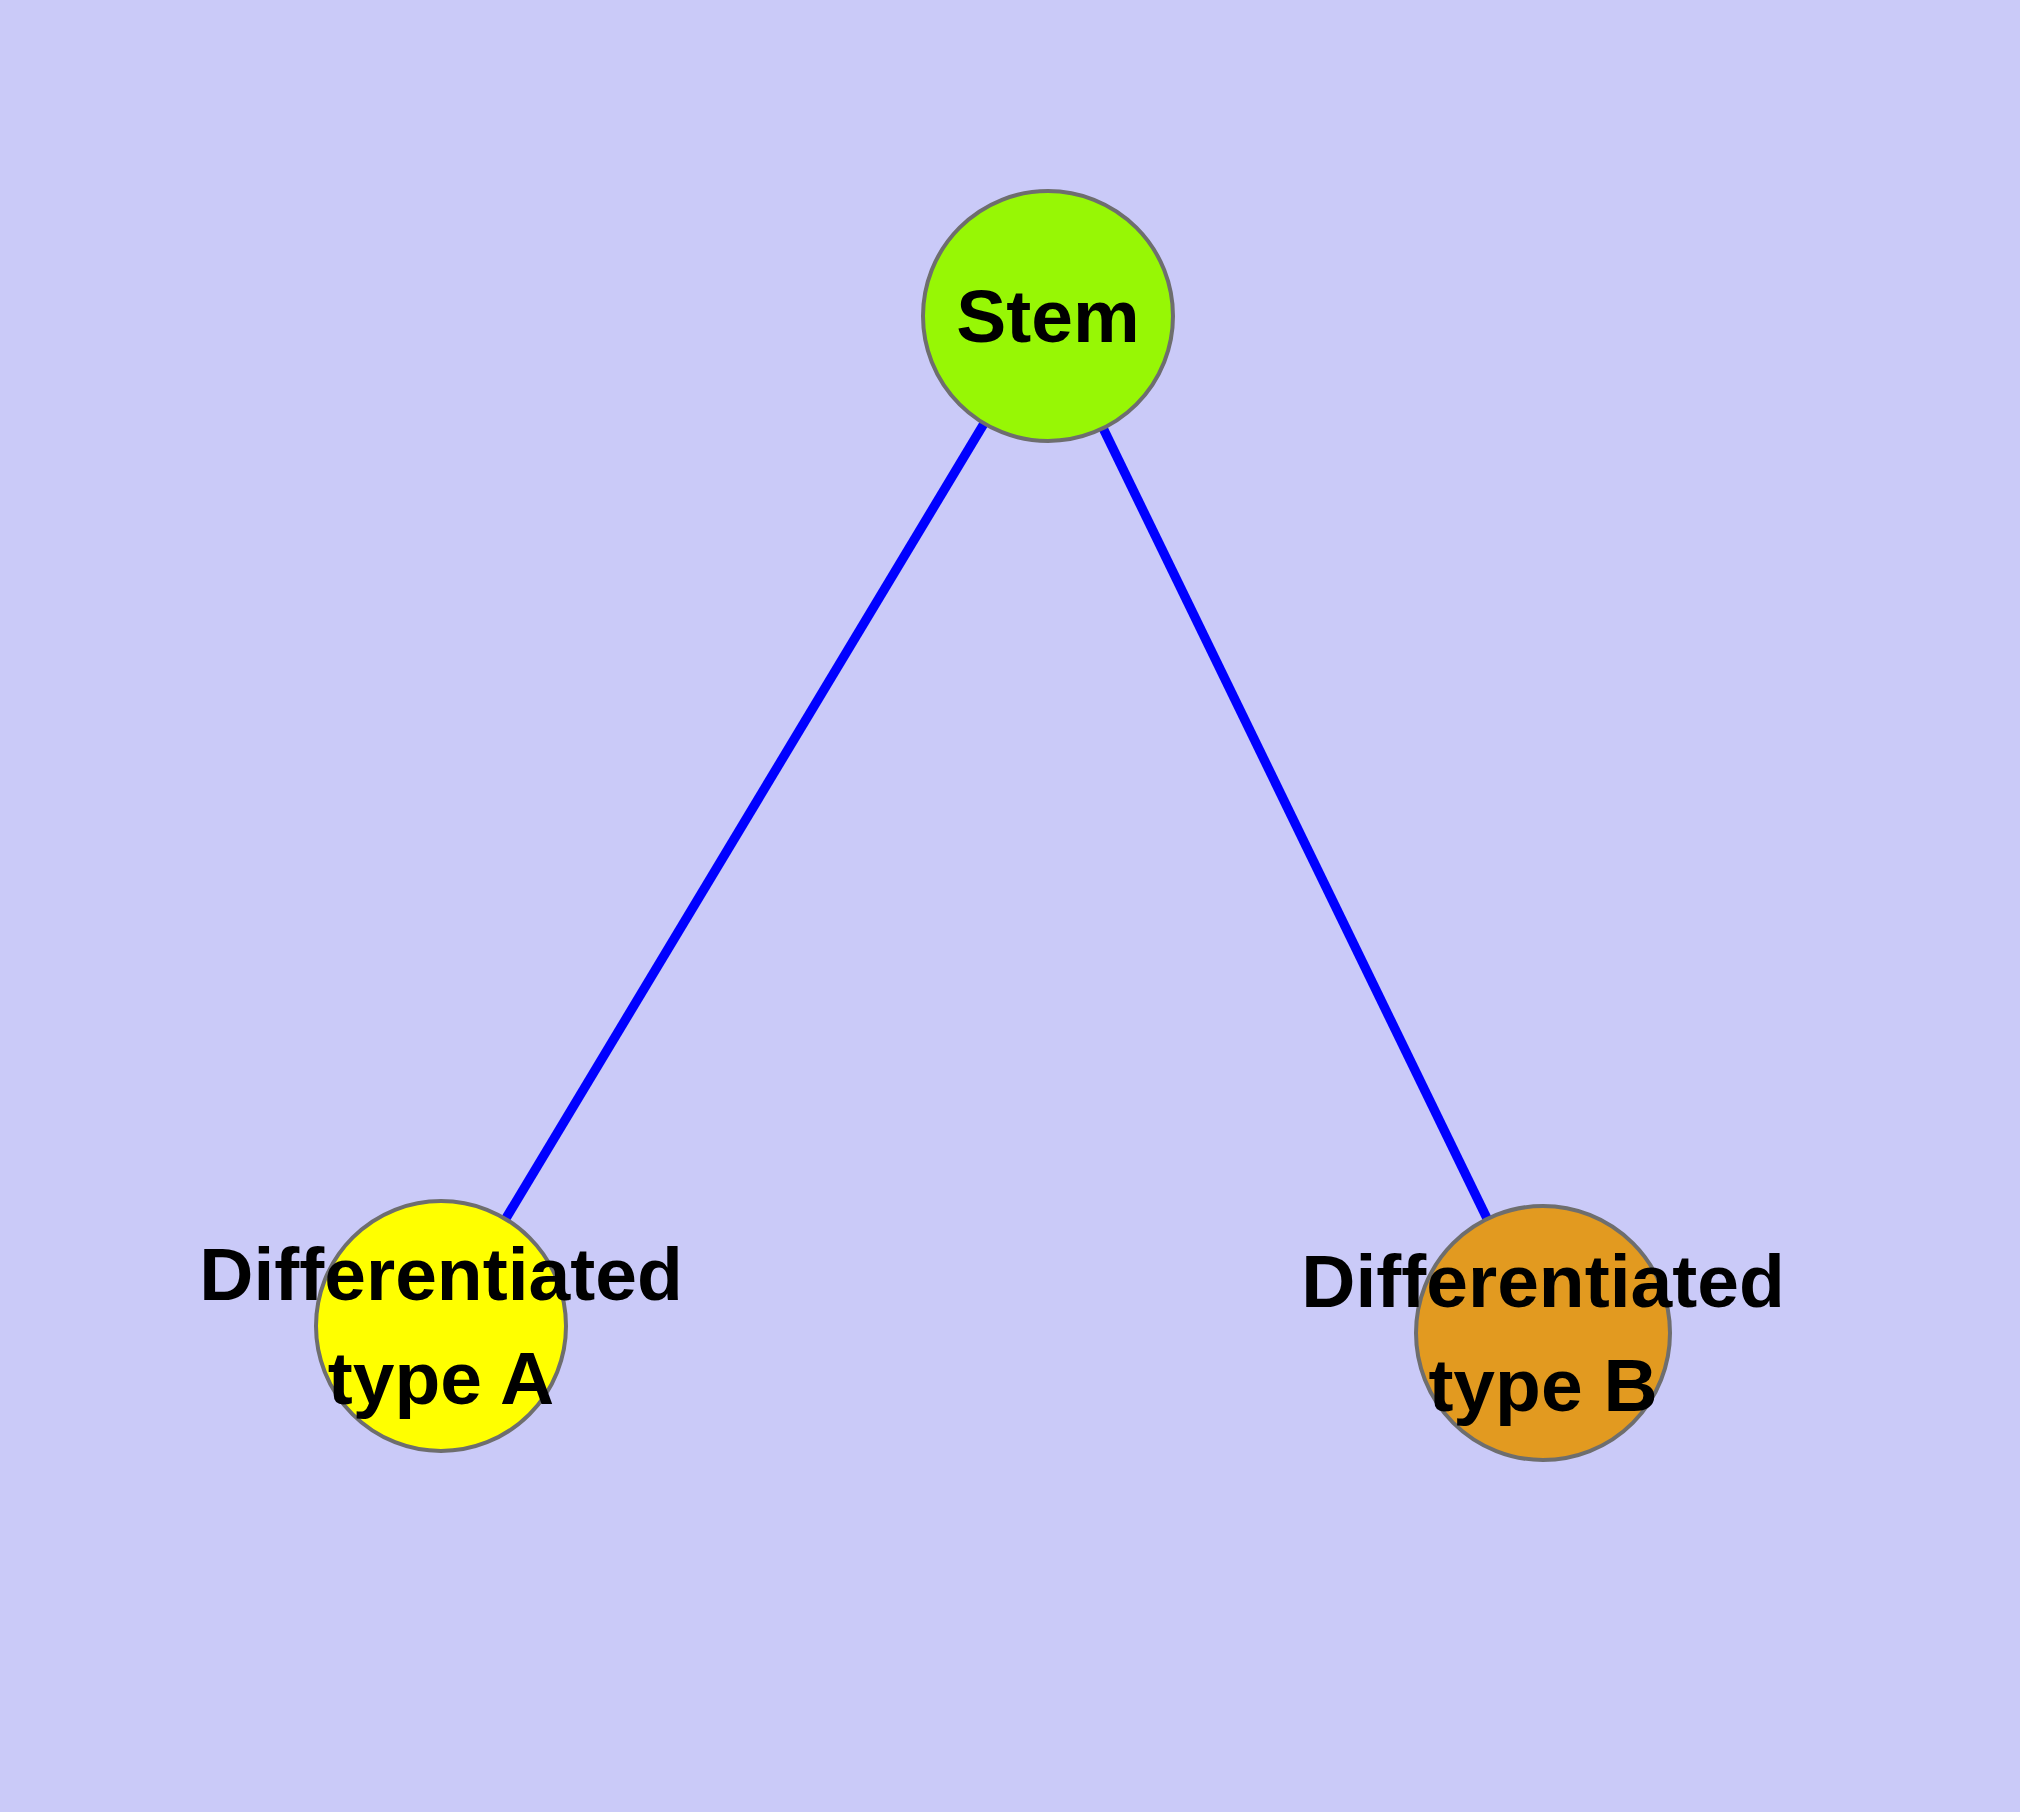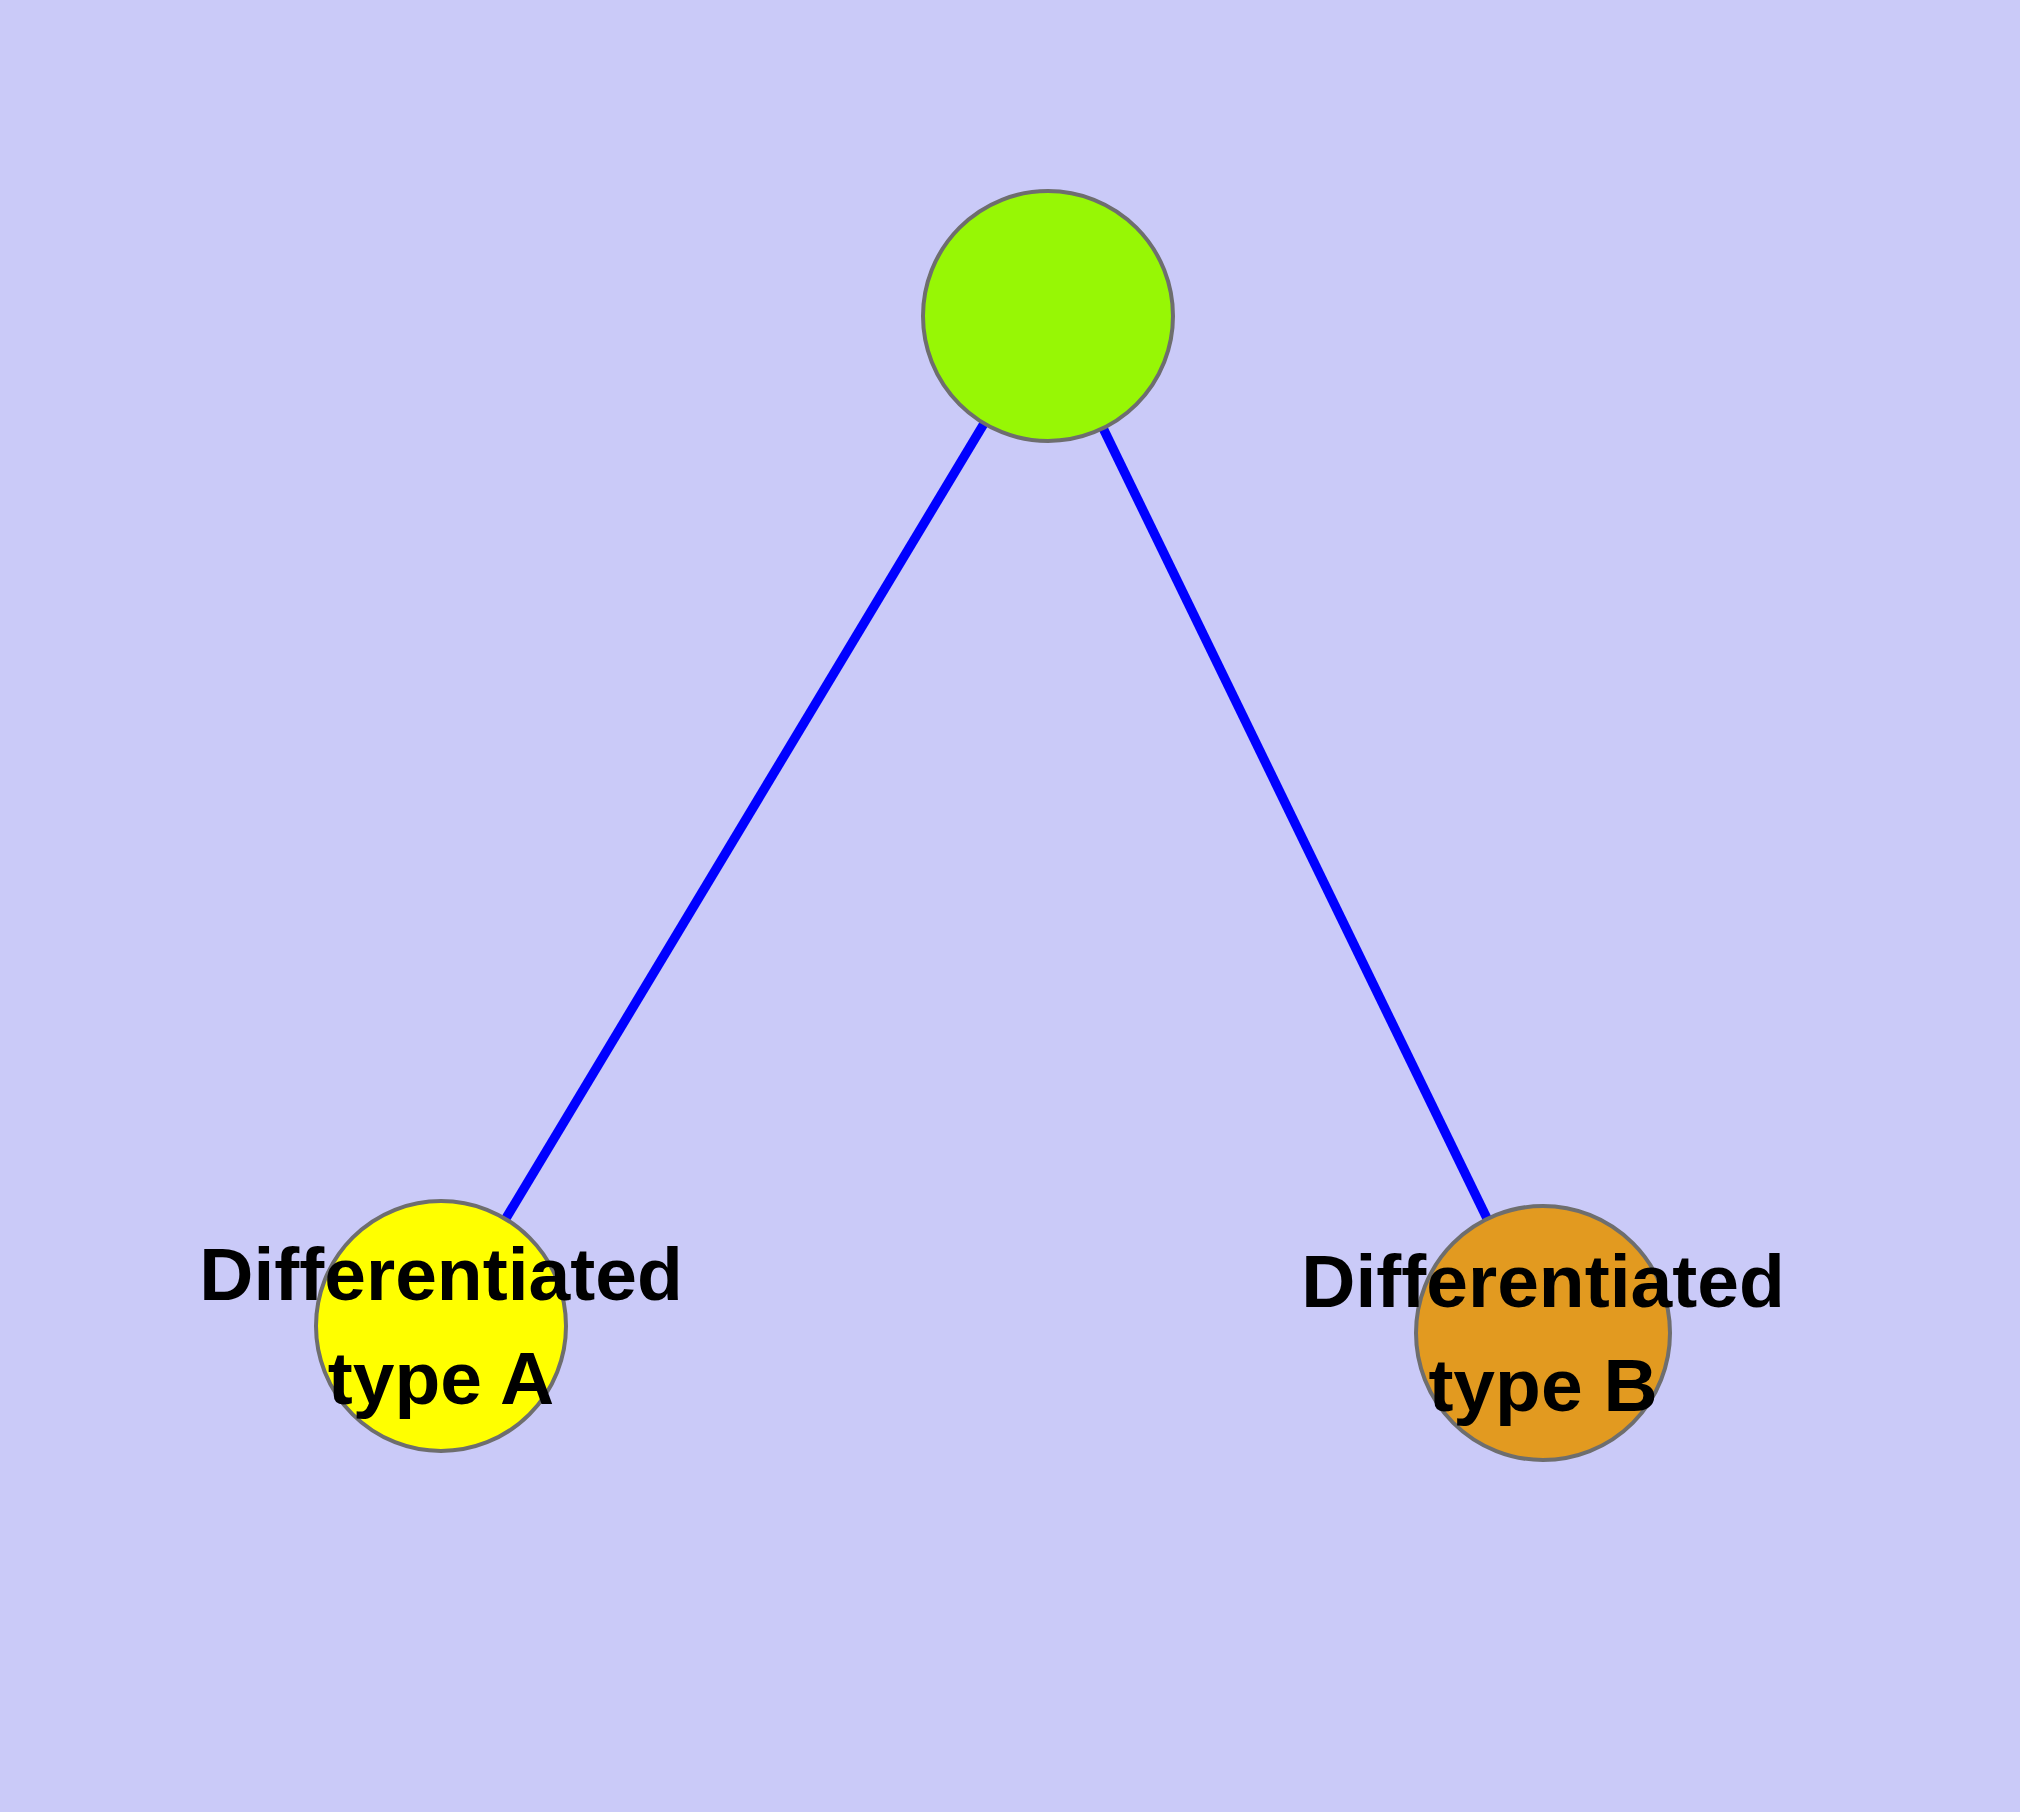--- a/index.html
+++ b/index.html
@@ -51,19 +51,20 @@
 
   <svg class="edges" xmlns="http://www.w3.org/2000/svg" viewBox="0 0 2384 2138" width="2021" height="1812">
     <line x1="1237" y1="373" x2="520" y2="1565" stroke="#0000FF"></line>
     <line x1="1237" y1="373" x2="1820" y2="1573" stroke="#0000FF"></line>
   </svg>
 
   <div class="node" style="left: 921px; top: 189px; width: 254px; height: 254px; background: rgb(151, 247, 5); border-color: rgb(110, 110, 110);"></div>
   <div class="node" style="left: 314px; top: 1199px; width: 254px; height: 254px; background: rgb(255, 255, 0); border-color: rgb(110, 110, 110);"></div>
   <div class="node" style="left: 1414px; top: 1204px; width: 258px; height: 258px; background: rgb(226, 154, 32); border-color: rgb(110, 110, 110);"></div>
 
+  <div class="node-label" style="left: 1048px; top: 316px; color: rgb(0, 0, 0);">Stem</div>
   <div class="node-label" style="left: 441px; top: 1326px; color: rgb(0, 0, 0);">Differentiated
 type A</div>
   <div class="node-label" style="left: 1543px; top: 1333px; color: rgb(0, 0, 0);">Differentiated
 type B</div>
 
 </div>
 
 
 </body></html>

